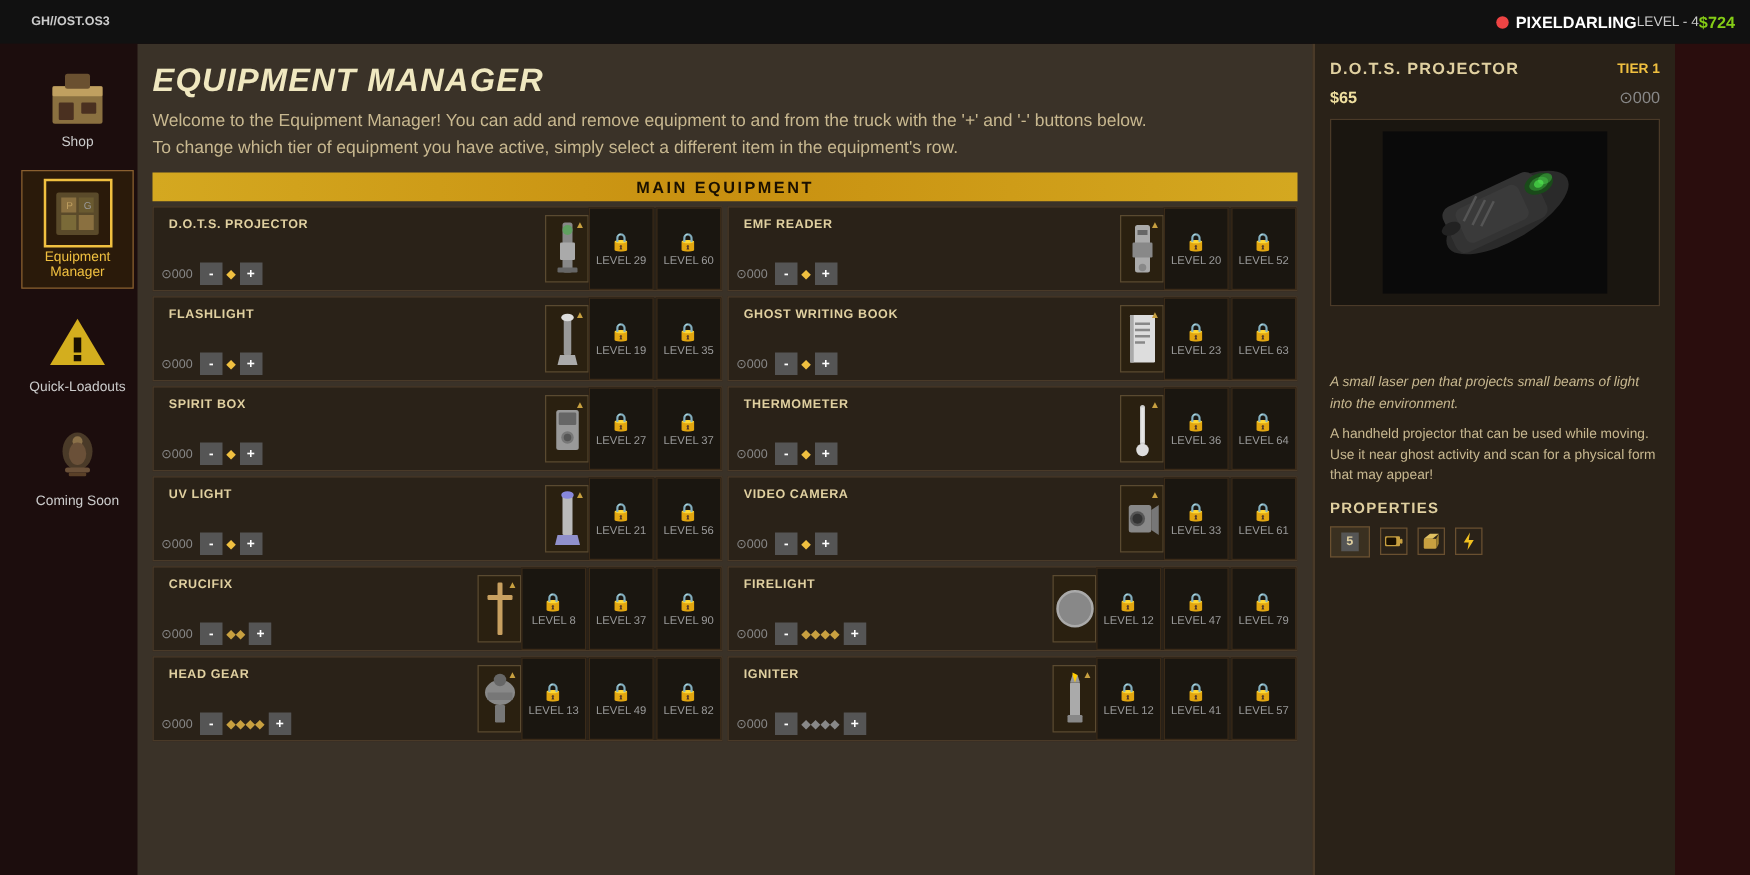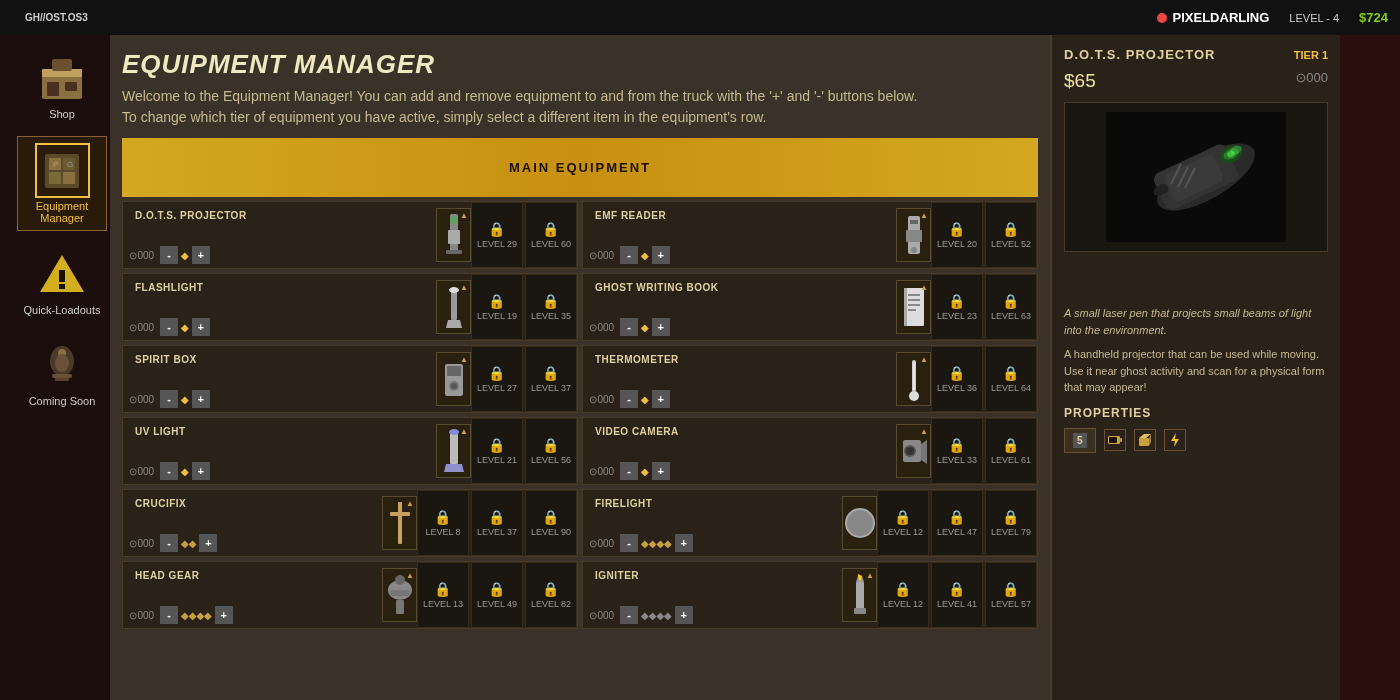--- a/index.html
+++ b/index.html
@@ -42,21 +42,20 @@
     }
     .top-bar-left {
       color: #ccc;
       font-size: 10px;
       font-weight: bold;
       margin-left: 13px;
     }
     .top-bar-right {
       display: flex;
       align-items: center;
-      gap: 20px;
     }
     .player-name {
       color: #fff;
       font-size: 13px;
       font-weight: bold;
       display: flex;
       align-items: center;
       gap: 6px;
     }
     .player-dot {
@@ -147,21 +146,21 @@
       line-height: 1.5;
     }
 
     
     .section-header {
       background: linear-gradient(to right, #d4a820, #c89010, #d4a820);
       color: #1a1000;
       font-size: 13px;
       font-weight: bold;
       text-align: center;
-      padding: 22px;
+      padding: 4px;
       letter-spacing: 2px;
       margin-bottom: 4px;
     }
 
     
     .equip-grid {
       display: grid;
       grid-template-columns: 1fr 1fr;
       gap: 4px;
       margin-bottom: 4px;
@@ -300,22 +299,22 @@
     }
 
     .detail-price-row {
       display: flex;
       justify-content: space-between;
       margin-bottom: 10px;
     }
 
     .detail-price {
       color: #f0e0a0;
-      font-size: 19px;
-      font-weight: normal;
+      font-size: 13px;
+      font-weight: bold;
     }
 
     .detail-owned {
       color: #888;
       font-size: 13px;
     }
 
     .detail-image {
       width: 100%;
       height: 150px;

